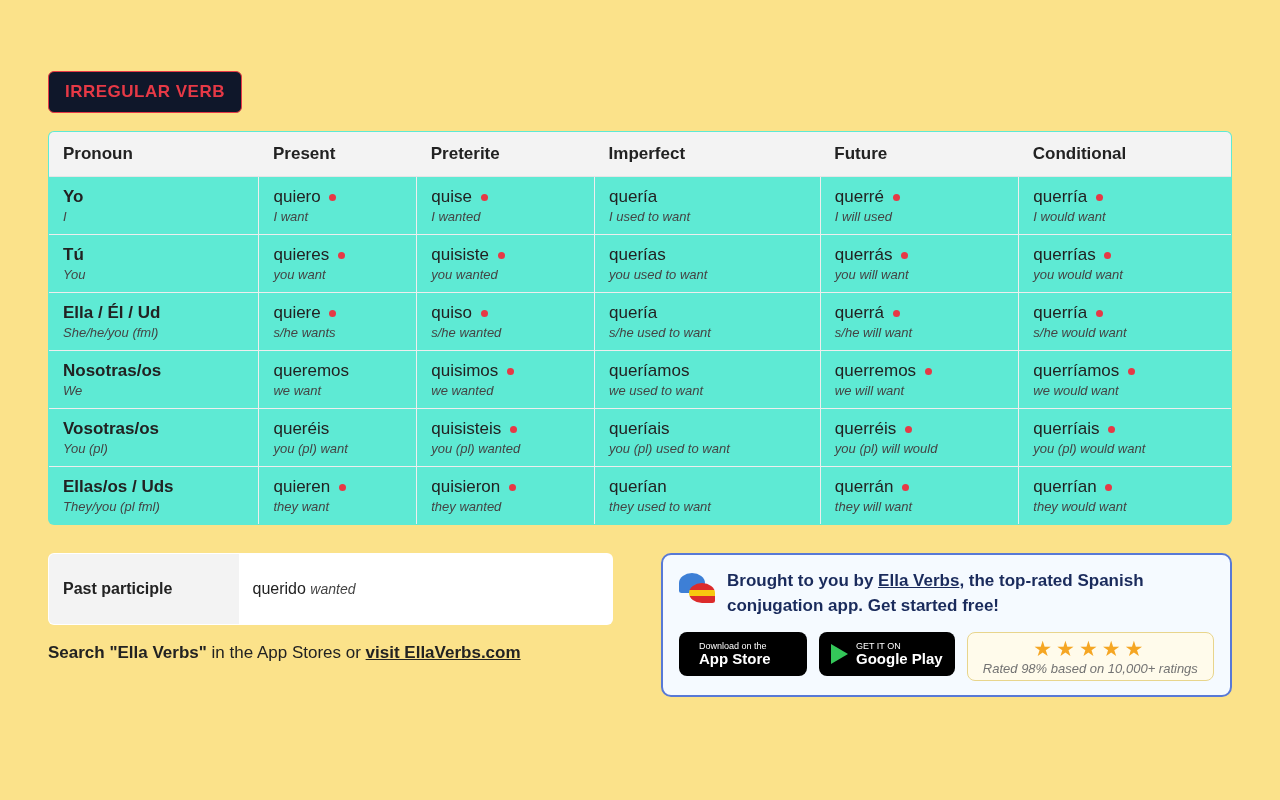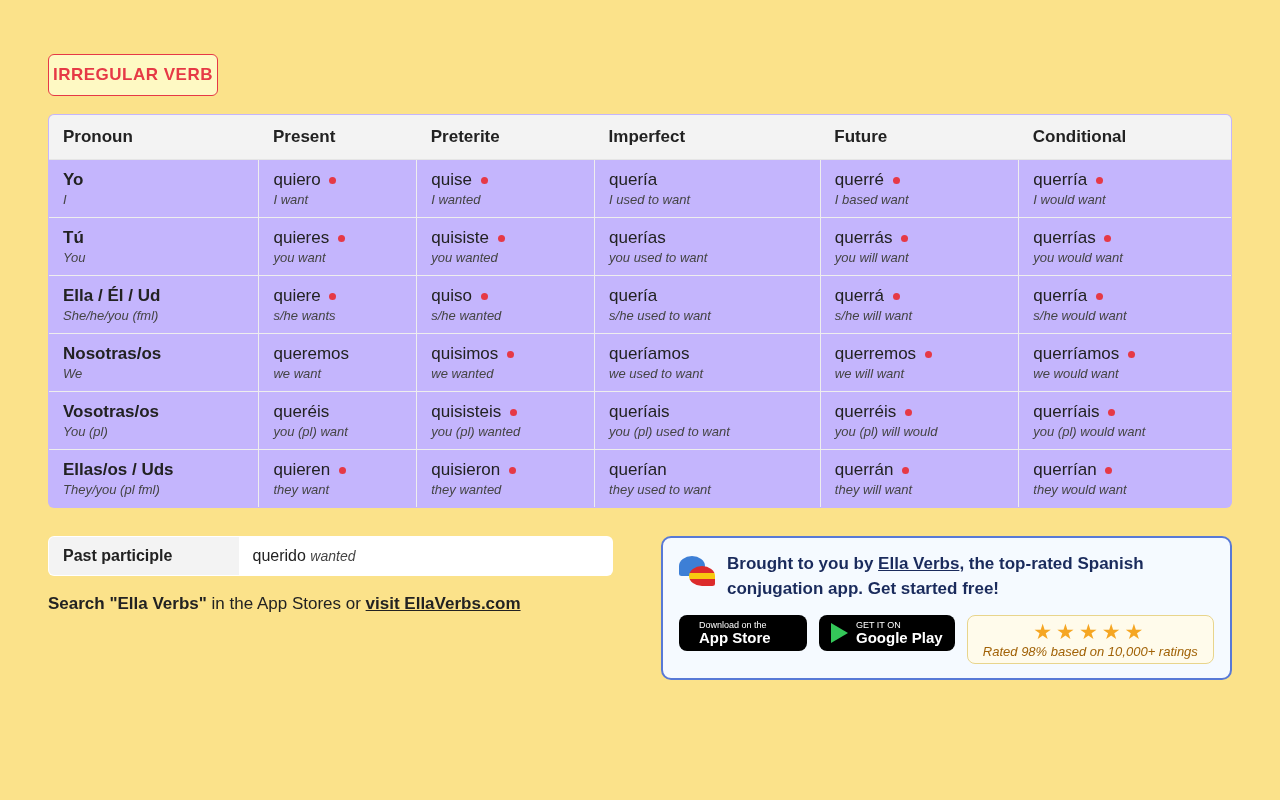--- a/index.html
+++ b/index.html
@@ -7,26 +7,26 @@
   background: #fbe28a;
   font-family: "Avenir Next", "Segoe UI", Helvetica, Arial, sans-serif;
   padding: 48px;
   color: #222;
 }
 .hdr { display:flex; justify-content:space-between; align-items:flex-start; margin-bottom:18px; }
 .title { font-size:36px; font-weight:400; letter-spacing:-0.5px; }
 .title .verb { font-weight:800; }
 .subtitle { font-style:italic; font-size:20px; margin-top:6px; color:#333; }
 .badge {
-  background:#fef9c3; color:#e63946; border:1px solid #e63946; border-radius:6px;
-  padding:10px 4px; font-weight:700; font-size:17px; letter-spacing:0.5px;
-  margin-top:6px;
+  background:#0f172a; color:#e63946; border:1px solid #e63946; border-radius:6px;
+  padding:10px 16px; font-weight:700; font-size:17px; letter-spacing:0.5px;
+  margin-top:23px;
 }
 table.conj {
-  width:100%; border-collapse:collapse; background:#c4b5fd; border:1px solid #ddd;
+  width:100%; border-collapse:collapse; background:#5eead4; border:1px solid #ddd;
   border-radius:6px; overflow:hidden;
 }
 table.conj th {
   background:#f3f3f3; text-align:left; padding:12px 14px; font-size:17px;
   border-bottom:1px solid #e5e5e5; font-weight:700;
 }
 table.conj td {
   padding:10px 14px; border-top:1px solid #eee; border-left:1px solid #eee;
   vertical-align:top;
 }
@@ -36,21 +36,21 @@
 .form { font-size:17px; font-weight:500; }
 .dot { display:inline-block; width:7px; height:7px; background:#e63946; border-radius:50%; margin-left:4px; vertical-align:middle; }
 .trans { font-style:italic; font-size:13px; color:#444; margin-top:2px; }
 
 .bottom { display:flex; gap:48px; margin-top:28px; align-items:flex-start; }
 .left-col { flex:0 0 565px; }
 .parts {
   width:100%; border-collapse:collapse; background:#fff; border:1px solid #ddd;
   border-radius:6px; overflow:hidden;
 }
-.parts td { padding:10px 14px; border-top:1px solid #eee; font-size:16px; }
+.parts td { padding:26px 14px; border-top:1px solid #eee; font-size:16px; }
 .parts tr:first-child td { border-top:none; }
 .parts td.lbl { background:#f3f3f3; font-weight:700; width:190px; }
 .parts .mini { font-style:italic; font-size:14px; color:#444; }
 .search-note { margin-top:18px; font-size:17px; font-weight:600; }
 .search-note .link { text-decoration:underline; }
 .search-note .light { font-weight:400;text-align:center; }
 
 .promo {
   flex:1; background:#f5faff; border:2px solid #5879d6; border-radius:10px;
   padding:14px 16px;
@@ -66,36 +66,36 @@
 .promo-icon .bubble2 {
   position:absolute; width:26px; height:20px; border-radius:50% 50% 10% 50%;
   top:12px; left:10px;
   background:linear-gradient(180deg,#dc2b2b 33%,#f8c90f 33% 66%,#dc2b2b 66%);
 }
 .promo-text { font-size:17px; font-weight:700; color:#1a2b5c; line-height:1.45; }
 .promo-text a { color:#1a2b5c; text-decoration:underline; }
 .promo-row { display:flex; gap:12px; margin-top:14px; align-items:stretch; }
 .store-badge {
   background:#000; color:#fff; border-radius:8px; padding:6px 12px;
-  display:flex; align-items:center; gap:8px; height:36px; min-width:128px;
+  display:flex; align-items:center; gap:8px; height:44px; min-width:128px;
 }
 .store-badge .icn { font-size:22px; line-height:1; }
 .store-badge .txt { line-height:1.05; }
 .store-badge .small { font-size:9px; }
 .store-badge .big { font-size:15px; font-weight:600; }
 .gplay-tri {
   width:0; height:0; border-top:10px solid transparent; border-bottom:10px solid transparent;
   border-left:17px solid #34c759; position:relative;
 }
 .rating-box {
   flex:1; background:#fffbeb; border:1px solid #e8d58c; border-radius:8px;
   text-align:center; padding:4px 10px;
 }
 .stars { color:#f5a623; font-size:21px; letter-spacing:4px; line-height:1.1; }
-.rating-txt { font-style:italic; font-size:13px; color:#a16207; margin-top:1px; }
+.rating-txt { font-style:italic; font-size:13px; color:#737373; margin-top:1px; }
 </style>
 </head>
 <body>
 
 <div class="hdr">
   <div class="badge">IRREGULAR VERB</div>
 </div>
 
 <table class="conj">
   <thead>
@@ -121,21 +121,21 @@
         <td>
           <div class="form">quise <span class="dot"></span></div>
           <div class="trans">I wanted</div>
         </td>
         <td>
           <div class="form">quería</div>
           <div class="trans">I used to want</div>
         </td>
         <td>
           <div class="form">querré <span class="dot"></span></div>
-          <div class="trans">I based want</div>
+          <div class="trans">I will used</div>
         </td>
         <td>
           <div class="form">querría <span class="dot"></span></div>
           <div class="trans">I would want</div>
         </td>
       </tr>
       <tr>
         <td>
           <div class="pron">Tú</div>
           <div class="pron-sub">You</div>

